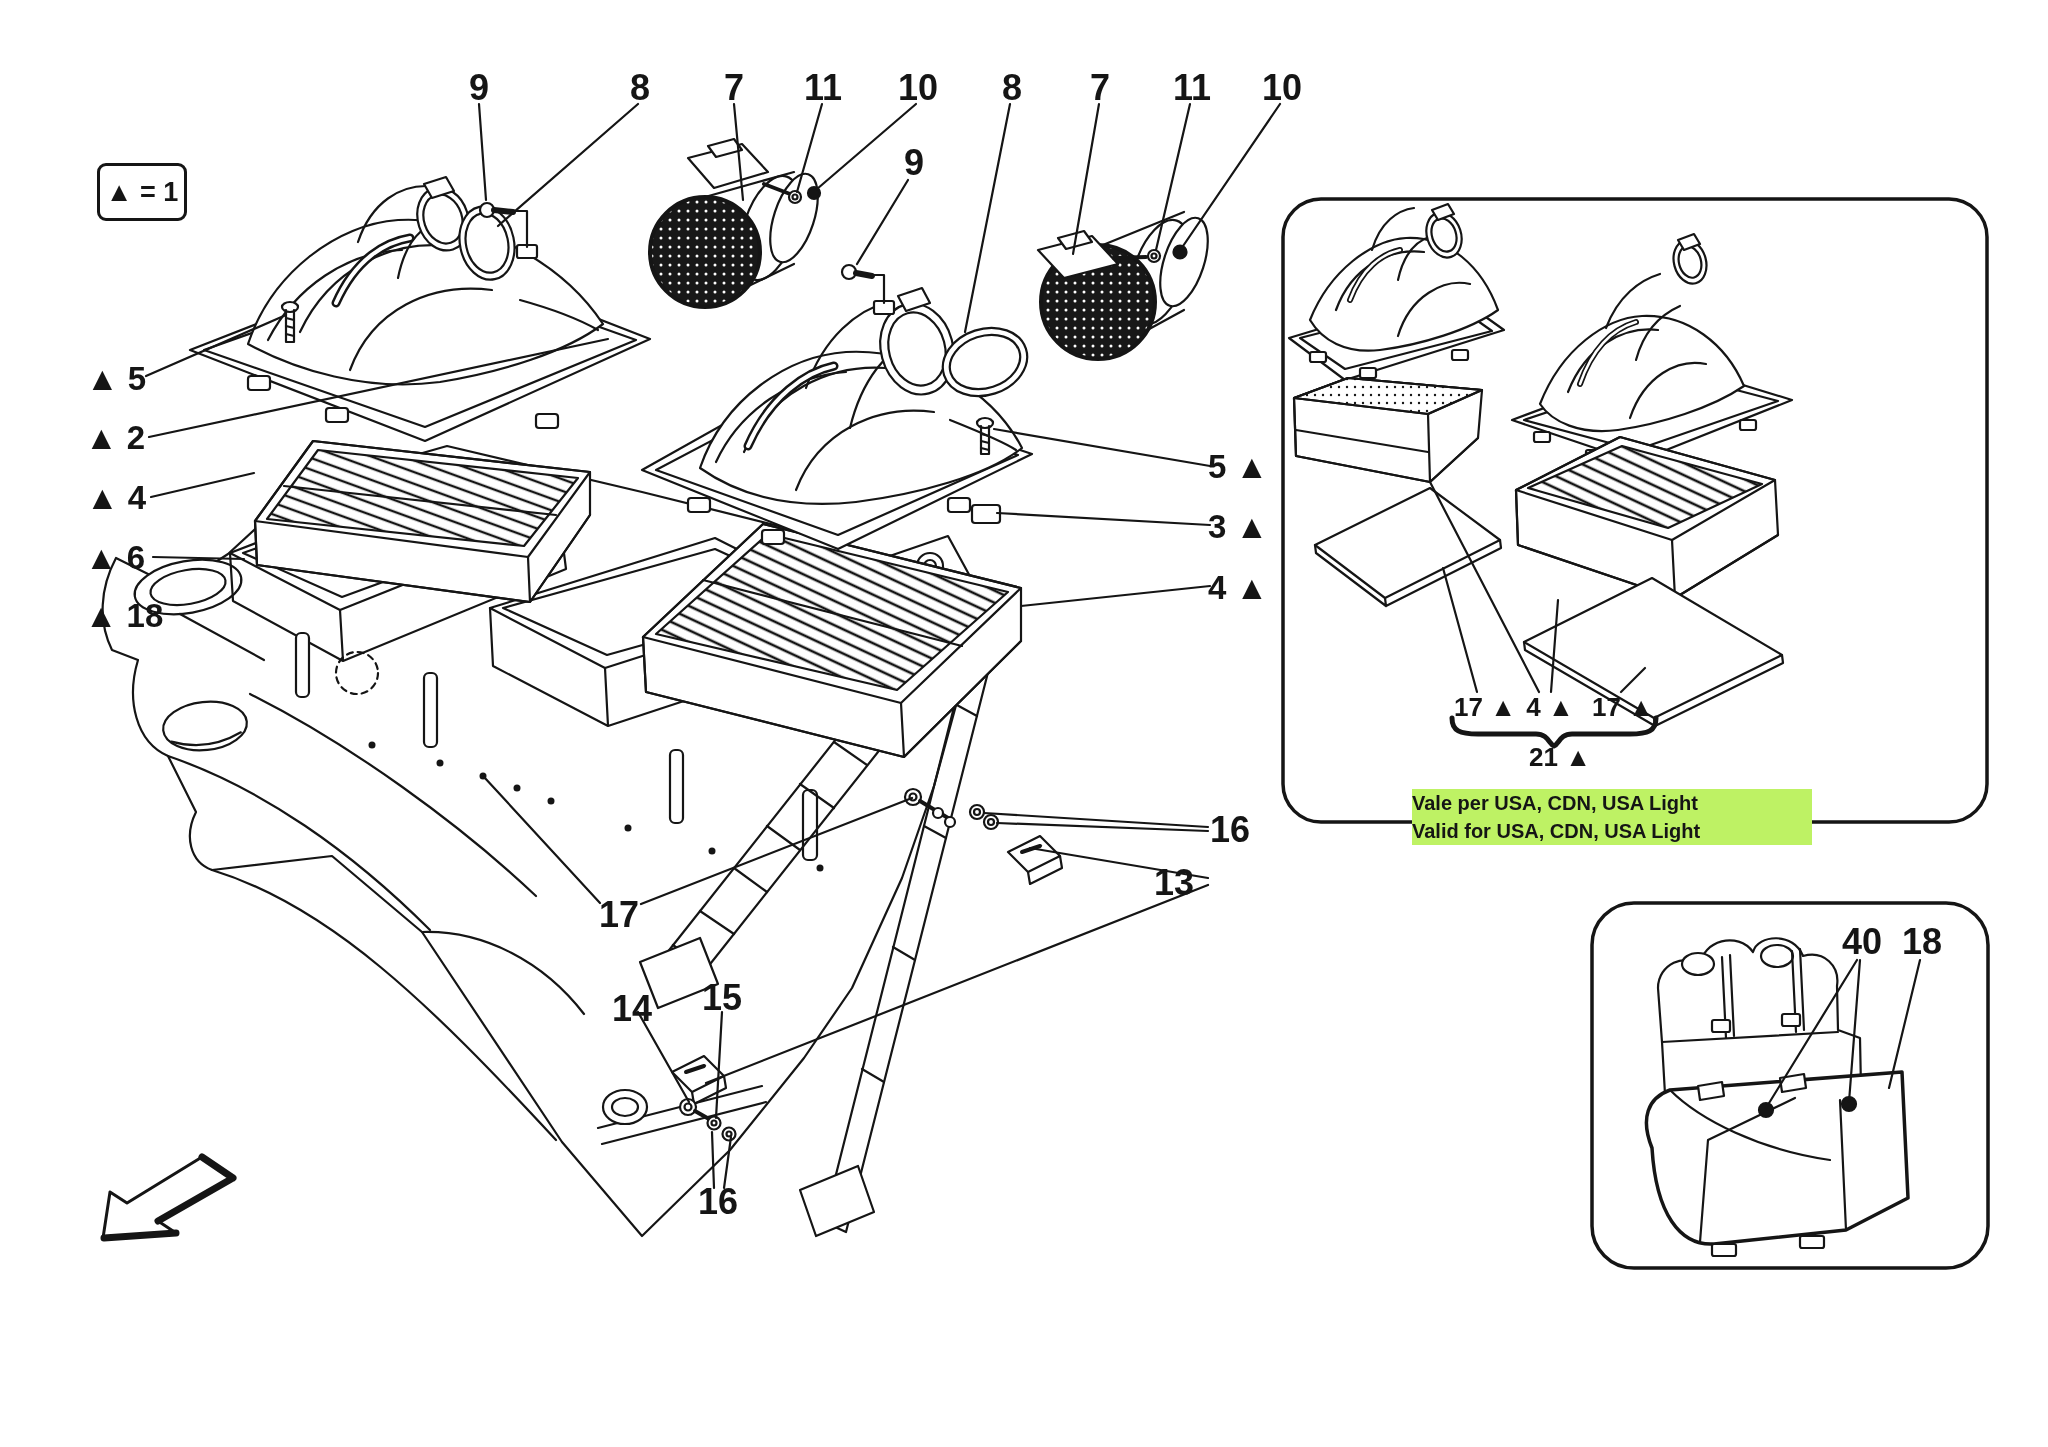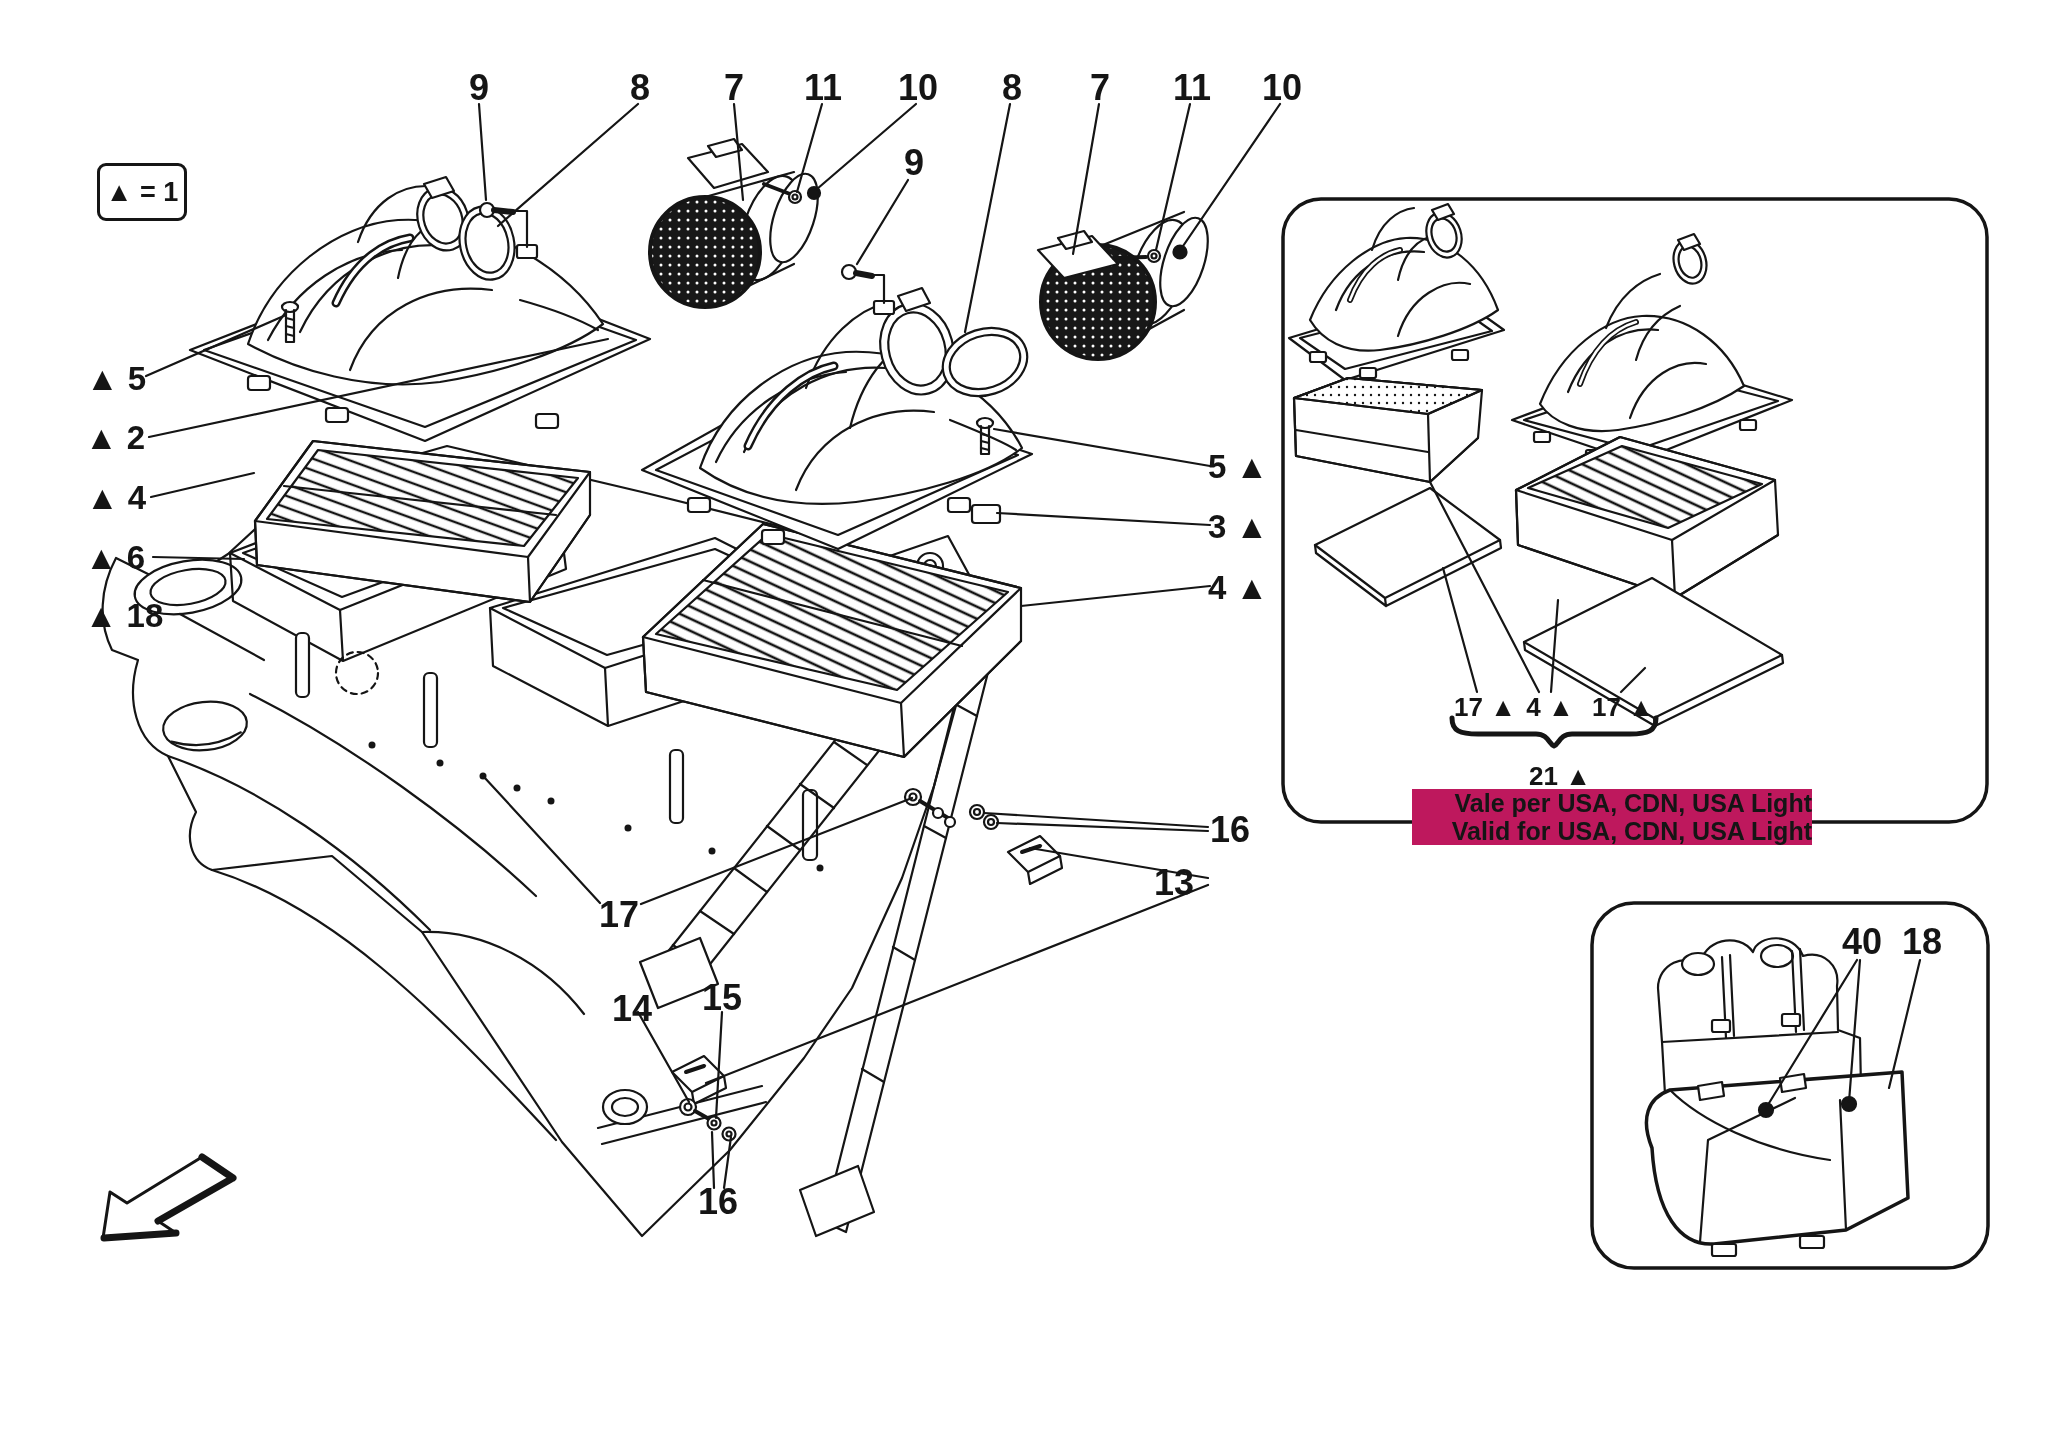--- a/index.html
+++ b/index.html
@@ -6,22 +6,22 @@
   .stage{position:relative;width:2048px;height:1447px;background:#fff;
          font-family:"Liberation Sans",sans-serif;color:#151515;overflow:hidden}
   .stage svg{position:absolute;left:0;top:0}
   .lbl{position:absolute;transform:translate(-50%,-50%);font-weight:bold;white-space:nowrap}
   .num{font-size:36px}
   .tri{font-size:33px}
   .insl{font-size:26px}
   .legend-box{position:absolute;left:97px;top:163px;width:84px;height:52px;border:3.5px solid #151515;
               border-radius:9px;display:flex;align-items:center;justify-content:center;
               font-size:27px;font-weight:bold;background:#fff}
-  .caption{position:absolute;left:1412px;top:789px;width:400px;background:#be185d;text-align:right;
-           font-size:25px;font-weight:bold;line-height:28px}
+  .caption{position:absolute;left:1412px;top:789px;width:400px;background:#bef264;text-align:left;
+           font-size:20px;font-weight:bold;line-height:28px}
 </style>
 </head>
 <body>
 
 <div class="stage">
 
 <svg width="2048" height="1447" viewBox="0 0 2048 1447">
   <defs>
     <pattern id="mesh" width="9" height="9" patternUnits="userSpaceOnUse">
       <rect width="9" height="9" fill="#181818"></rect>
@@ -404,21 +404,21 @@
 <div class="lbl num" style="left:1230px;top:830px">16</div>
 <div class="lbl num" style="left:1174px;top:883px">13</div>
 <div class="lbl num" style="left:619px;top:915px">17</div>
 <div class="lbl num" style="left:632px;top:1009px">14</div>
 <div class="lbl num" style="left:722px;top:998px">15</div>
 <div class="lbl num" style="left:718px;top:1202px">16</div>
 
 <div class="lbl insl" style="left:1485px;top:707px">17 ▲</div>
 <div class="lbl insl" style="left:1550px;top:707px">4 ▲</div>
 <div class="lbl insl" style="left:1623px;top:707px">17 ▲</div>
-<div class="lbl insl" style="left:1560px;top:776px">21 ▲</div>
+<div class="lbl insl" style="left:1560px;top:757px">21 ▲</div>
 
 <div class="lbl num" style="left:1862px;top:942px">40</div>
 <div class="lbl num" style="left:1922px;top:942px">18</div>
 
 <div class="caption">
   <div>Vale per USA, CDN, USA Light</div>
   <div>Valid for USA, CDN, USA Light</div>
 </div>
 
 </div>

